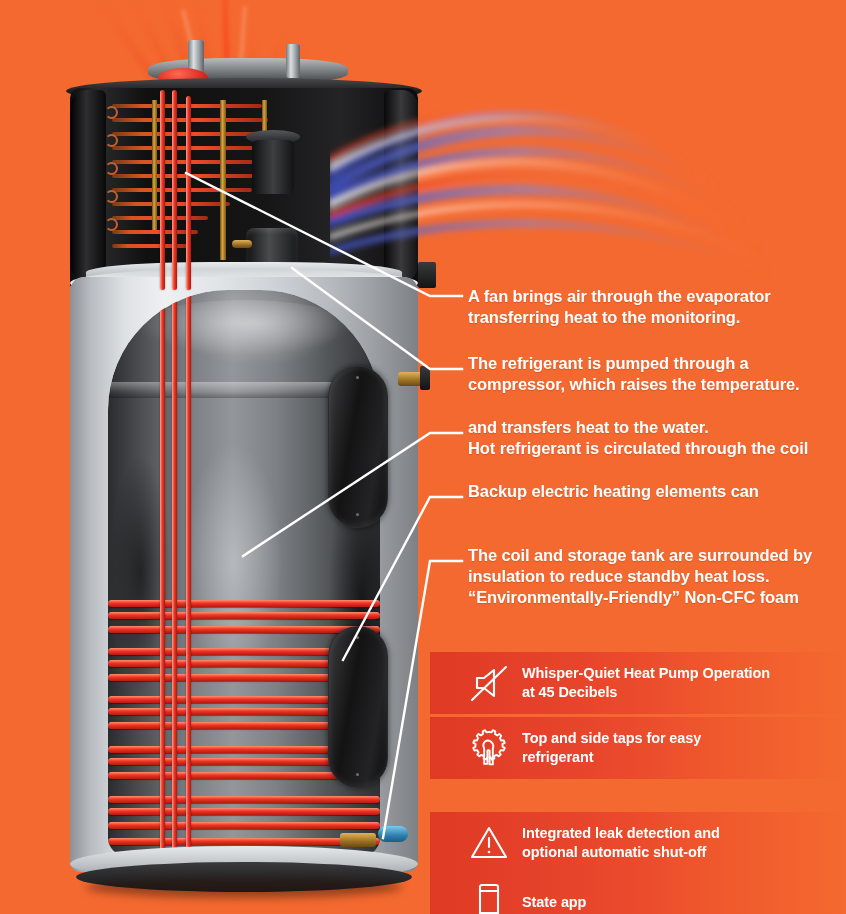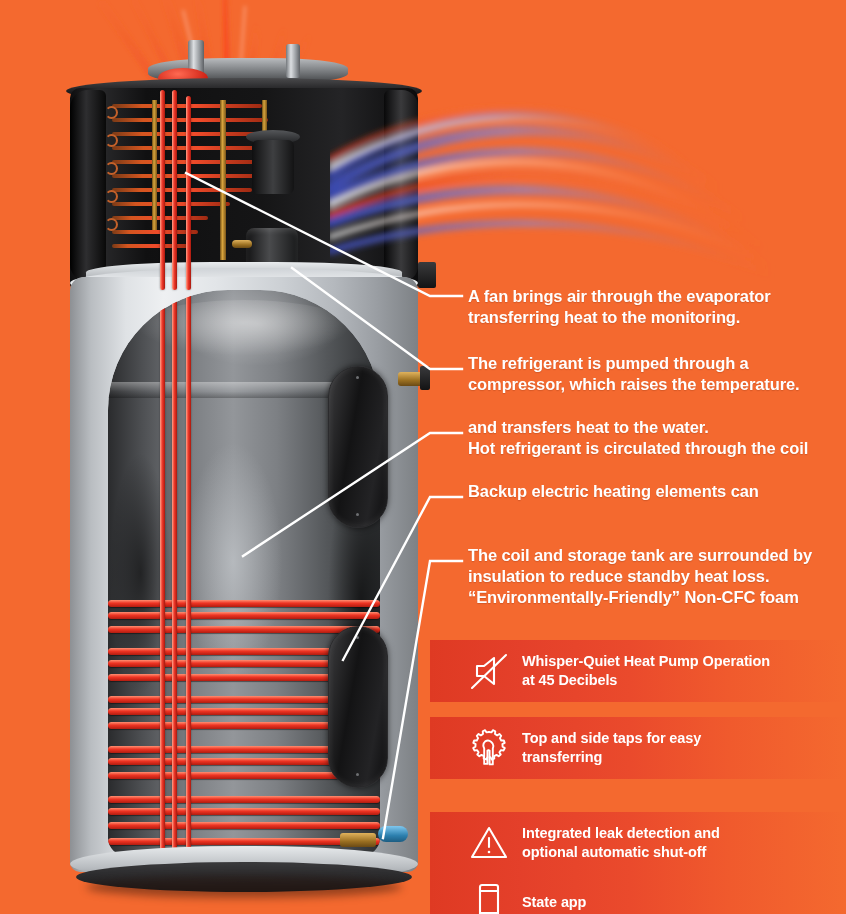--- a/index.html
+++ b/index.html
@@ -366,21 +366,21 @@
     </div>
     <div class="callout" style="left:468px;top:545px;">
       <span class="ln">The coil and storage tank are surrounded by</span>
       <span class="ln">insulation to reduce standby heat loss.</span>
       <span class="ln">“Environmentally-Friendly” Non-CFC foam</span>
     </div>
   </div>
 
   <div class="bars">
 
-    <div class="bar" style="top:0px;">
+    <div class="bar" style="top:12px;">
       <span class="ficon">
         <svg width="42" height="42" viewBox="0 0 42 42" fill="none" stroke="#fff" stroke-width="2.1" stroke-linejoin="round" stroke-linecap="round">
           <path d="M9 16 H16 L26 8 V34 L16 26 H9 Z"></path>
           <path d="M4 38 L38 5"></path>
         </svg>
       </span>
       <span class="ftext">
         <span>Whisper-Quiet Heat Pump Operation</span>
         <span>at 45 Decibels</span>
       </span>
@@ -389,21 +389,21 @@
     <div class="bar" style="top:77px;">
       <span class="ficon">
         <svg width="42" height="42" viewBox="0 0 42 42" fill="none" stroke="#fff" stroke-width="1.9" stroke-linejoin="round" stroke-linecap="round">
           <path d="M21 5 l2.6 .35 1.3-2.2 2.4 1.1 -.3 2.6 2.2 1.5 2.2-1.4 1.8 1.9 -1.3 2.3 1.3 2.4 2.6-.2 .9 2.5 -2.3 1.2 .2 2.6 2.2 1.4 -1.2 2.4 -2.6-.3 -1.6 2.1 1.3 2.3 -2 1.7 -2.2-1.4 -2.4 1.2 .2 2.6 -2.6 .8 -1.2-2.3"></path>
           <path d="M21 5 l-2.6 .35 -1.3-2.2 -2.4 1.1 .3 2.6 -2.2 1.5 -2.2-1.4 -1.8 1.9 1.3 2.3 -1.3 2.4 -2.6-.2 -.9 2.5 2.3 1.2 -.2 2.6 -2.2 1.4 1.2 2.4 2.6-.3 1.6 2.1 -1.3 2.3 2 1.7 2.2-1.4 2.4 1.2 -.2 2.6 2.6 .8 1.2-2.3"></path>
           <path d="M17.2 14.4 a5.4 5.4 0 0 1 7.8 6.4 l-.2 .8 v15.8 h-3.2 V23.6 l-1.1-.5 -1.1 .5 v13.3 h-3.2 V21.6 l-.2-.8 a5.4 5.4 0 0 1 1.2-6.4 z"></path>
         </svg>
       </span>
       <span class="ftext">
         <span>Top and side taps for easy</span>
-        <span>transferring</span>
+        <span>refrigerant</span>
       </span>
     </div>
 
     <div class="bar" style="top:172px;">
       <span class="ficon">
         <svg width="42" height="42" viewBox="0 0 42 42" fill="none" stroke="#fff" stroke-width="2.1" stroke-linejoin="round" stroke-linecap="round">
           <path d="M21 6 L38 35 H4 Z"></path>
           <path d="M21 16 V25"></path>
           <circle cx="21" cy="30" r="1.3" fill="#fff" stroke="none"></circle>
         </svg>

